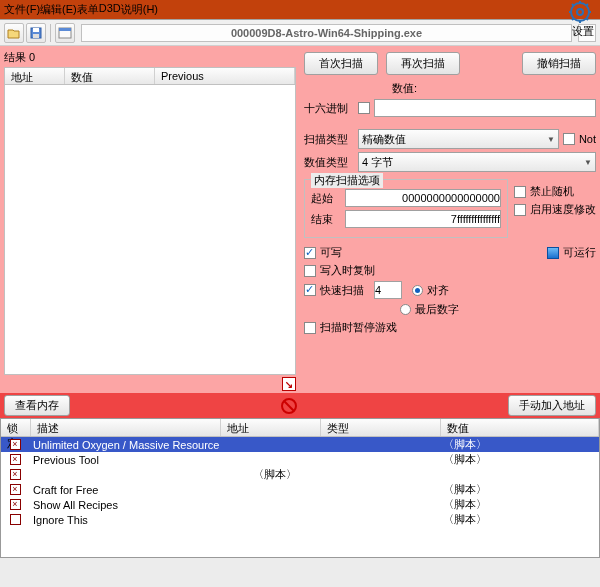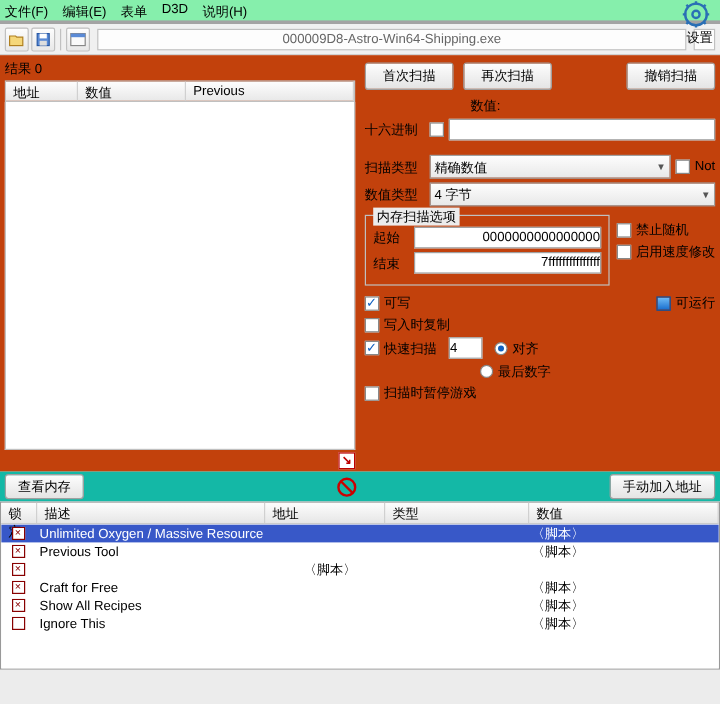--- a/index.html
+++ b/index.html
@@ -1,26 +1,26 @@
 <!DOCTYPE html>
 <html><head>
 <meta charset="utf-8">
 <style>
 * { margin: 0; padding: 0; box-sizing: border-box; font-family: "Microsoft YaHei", "SimSun", sans-serif; font-size: 11px; }
 body { background: #ececec; width: 600px; height: 587px; overflow: hidden; }
 
-.menubar { background: #86efac; border-bottom: 3px solid #a3a3a3; padding: 2px 4px; display: flex; gap: 12px; height: 20px; }
+.menubar { background: #c2410c; border-bottom: 1px solid #a3a3a3; padding: 2px 4px; display: flex; gap: 0; height: 20px; }
 .menubar span { cursor: default; }
 
 .toolbar { background: #f0f0f0; border-bottom: 1px solid #d0d0d0; padding: 2px 4px; display: flex; align-items: center; gap: 2px; height: 26px; }
 .tb-btn { width: 20px; height: 20px; border: 1px solid #c0c0c0; background: linear-gradient(#fdfdfd,#e8e8e8); display: flex; align-items: center; justify-content: center; border-radius: 2px; }
-.title-box { flex: 1; height: 18px; border: 1px solid #c0c0c0; background: #fdfdfd; margin: 0 4px; display: flex; align-items: center; justify-content: center; color: #666; }
+.title-box { flex: 1; height: 18px; border: 1px solid #c0c0c0; background: #fdfdfd; margin: 0 4px; display: flex; align-items: center; justify-content: center; color: #666; font-weight: bold; }
 .prog { width: 18px; height: 18px; border: 1px solid #c0c0c0; background: #fdfdfd; }
 
-.main-row { display: flex; background: #c2410c; justify-content: space-between; }
+.main-row { display: flex; background: #fca5a5; justify-content: space-between; }
 
 .left-panel { width: 300px; padding: 2px 4px; display: flex; flex-direction: column; }
 .results-label { padding: 2px 0; }
 .results-head { display: flex; border: 1px solid #c0c0c0; background: linear-gradient(#fdfdfd,#e8e8e8); height: 18px; }
 .results-head div { padding: 2px 6px; border-right: 1px solid #d0d0d0; }
 .results-body { border: 1px solid #c0c0c0; border-top: none; background: #fff; height: 290px; }
 
 .right-panel { flex: 1; padding: 6px 4px; position: relative; }
 .btn { background: linear-gradient(#fdfdfd,#e4e4e4); border: 1px solid #a0a0a0; border-radius: 3px; padding: 3px 14px; cursor: default; }
 .btn-row { display: flex; gap: 8px; margin-bottom: 6px; }
@@ -34,21 +34,21 @@
 .chk.checked::after { content: "✓"; position: absolute; top: -2px; left: 0; font-size: 11px; color: #1060c0; }
 .radio { width: 11px; height: 11px; border: 1px solid #888; border-radius: 50%; background: #fff; display: inline-block; vertical-align: middle; position: relative; }
 .radio.on::after { content: ""; position: absolute; top: 2px; left: 2px; width: 5px; height: 5px; background: #1060c0; border-radius: 50%; }
 .fieldset { border: 1px solid #c0c0c0; padding: 6px; margin: 4px 0; position: relative; }
 .fieldset .legend { position: absolute; top: -7px; left: 6px; background: #ececec; padding: 0 3px; }
 .run-ico { width: 12px; height: 12px; background: linear-gradient(#6fbaf5,#1a6fcf); border:1px solid #0a4f9f; display:inline-block; vertical-align:middle; }
 
 .gear-box { position: absolute; right: 2px; top: 0; text-align: center; width: 30px; }
 .gear { width: 24px; height: 24px; display: block; }
 
-.mid-row { display: flex; align-items: center; padding: 2px 4px; gap: 4px; background: #14b8a6; }
+.mid-row { display: flex; align-items: center; padding: 2px 4px; gap: 4px; background: #ef4444; }
 .mid-row .gap { flex: 1; }
 .arrow-ico { width: 14px; height: 14px; border: 1px solid #b00; display:flex; align-items:center; justify-content:center; color:#b00; font-weight:bold; font-size:10px; background:#fff; }
 .stop-ico { width: 16px; height: 16px; border: 2px solid #c00; border-radius:50%; position:relative; }
 .stop-ico::after { content:""; position:absolute; width:14px; height:2px; background:#c00; top:5px; left:-1px; transform:rotate(45deg); }
 
 .table-wrap { border: 1px solid #999; background: #fff; }
 .tbl-head { display: flex; background: linear-gradient(#fdfdfd,#e6e6e6); border-bottom: 1px solid #c0c0c0; height: 18px; }
 .tbl-head div { padding: 2px 6px; border-right: 1px solid #d0d0d0; }
 .tbl-body { height: 120px; background: #fff; overflow: hidden; }
 .trow { display: flex; height: 15px; align-items: center; }

